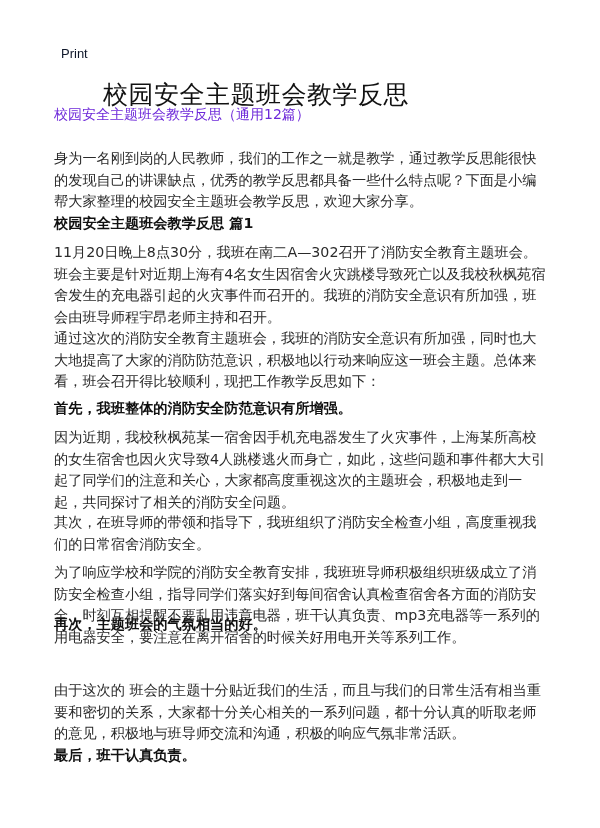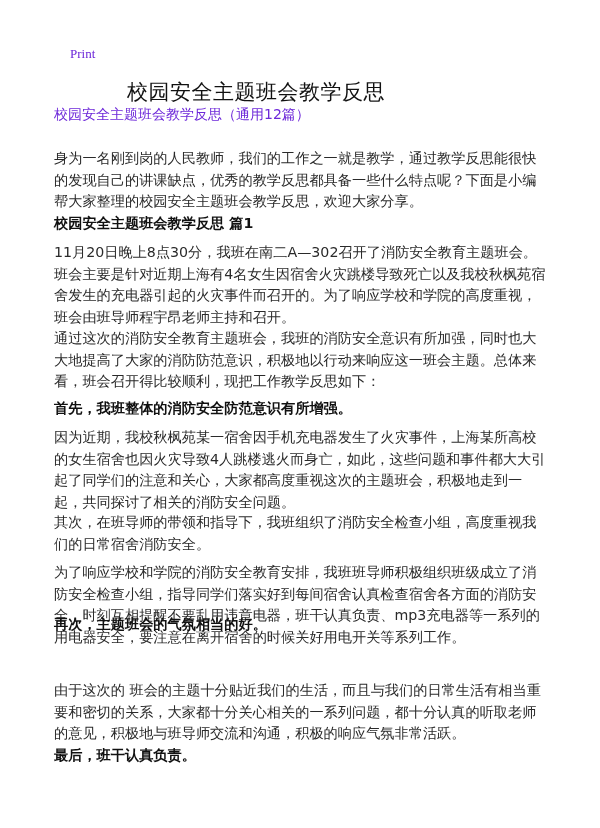--- a/index.html
+++ b/index.html
@@ -1,38 +1,38 @@
 <!DOCTYPE html>
 <html><head>
 <meta charset="utf-8">
 <style>
   html, body { margin: 0; padding: 0; background: #ffffff; }
   body { width: 600px; height: 828px; overflow: hidden; position: relative;
          font-family: "DejaVu Sans", "Liberation Sans", sans-serif; color: #222; }
   .page { position: absolute; left: 0; top: 0; width: 600px; height: 828px; }
-  .print { position: absolute; left: 70px; top: 46px; font-family: Liberation Serif, serif;
-           font-size: 13px; color: #6d28d9; }
+  .print { position: absolute; left: 61px; top: 46px; font-family: Liberation Sans, sans-serif;
+           font-size: 13px; color: #0f172a; }
   .title { position: absolute; left: 0; width: 512px; top: 78px; text-align: center;
-           font-size: 21px; color: #111; letter-spacing: 0.5px; }
+           font-size: 25px; color: #111; letter-spacing: 0.5px; }
   .subtitle { position: absolute; left: 54px; top: 106px; font-size: 14px; color: #6d28d9; }
   .block { position: absolute; left: 54px; width: 496px; font-size: 14.2px; line-height: 21.5px; color: #2a2a2a; }
   .block.bold { font-weight: bold; color: #111; }
 </style>
 </head>
 <body>
 
 <div class="page">
   <div class="print">Print</div>
   <div class="title">校园安全主题班会教学反思</div>
   <div class="subtitle">校园安全主题班会教学反思（通用12篇）</div>
 
   <div class="block" style="top:148px;">身为一名刚到岗的人民教师，我们的工作之一就是教学，通过教学反思能很快的发现自己的讲课缺点，优秀的教学反思都具备一些什么特点呢？下面是小编帮大家整理的校园安全主题班会教学反思，欢迎大家分享。</div>
   <div class="block bold" style="top:213px;">校园安全主题班会教学反思 篇1</div>
 
-  <div class="block" style="top:242px;">11月20日晚上8点30分，我班在南二A—302召开了消防安全教育主题班会。班会主要是针对近期上海有4名女生因宿舍火灾跳楼导致死亡以及我校秋枫苑宿舍发生的充电器引起的火灾事件而召开的。为了响应学校和学院的高度重视，班会由班导师程宇昂老师主持和召开。</div>
+  <div class="block" style="top:242px;">11月20日晚上8点30分，我班在南二A—302召开了消防安全教育主题班会。班会主要是针对近期上海有4名女生因宿舍火灾跳楼导致死亡以及我校秋枫苑宿舍发生的充电器引起的火灾事件而召开的。我班的消防安全意识有所加强，班会由班导师程宇昂老师主持和召开。</div>
   <div class="block" style="top:328px;">通过这次的消防安全教育主题班会，我班的消防安全意识有所加强，同时也大大地提高了大家的消防防范意识，积极地以行动来响应这一班会主题。总体来看，班会召开得比较顺利，现把工作教学反思如下：</div>
   <div class="block bold" style="top:398px;">首先，我班整体的消防安全防范意识有所增强。</div>
   <div class="block" style="top:427px;">因为近期，我校秋枫苑某一宿舍因手机充电器发生了火灾事件，上海某所高校的女生宿舍也因火灾导致4人跳楼逃火而身亡，如此，这些问题和事件都大大引起了同学们的注意和关心，大家都高度重视这次的主题班会，积极地走到一起，共同探讨了相关的消防安全问题。</div>
   <div class="block" style="top:512px;">其次，在班导师的带领和指导下，我班组织了消防安全检查小组，高度重视我们的日常宿舍消防安全。</div>
   <div class="block" style="top:562px;">为了响应学校和学院的消防安全教育安排，我班班导师积极组织班级成立了消防安全检查小组，指导同学们落实好到每间宿舍认真检查宿舍各方面的消防安全，时刻互相提醒不要乱用违章电器，班干认真负责、mp3充电器等一系列的用电器安全，要注意在离开宿舍的时候关好用电开关等系列工作。</div>
   <div class="block bold" style="top:614px;">再次，主题班会的气氛相当的好。</div>
   <div class="block" style="top:680px;">由于这次的 班会的主题十分贴近我们的生活，而且与我们的日常生活有相当重要和密切的关系，大家都十分关心相关的一系列问题，都十分认真的听取老师的意见，积极地与班导师交流和沟通，积极的响应气氛非常活跃。</div>
   <div class="block bold" style="top:745px;">最后，班干认真负责。</div>
 </div>
 

